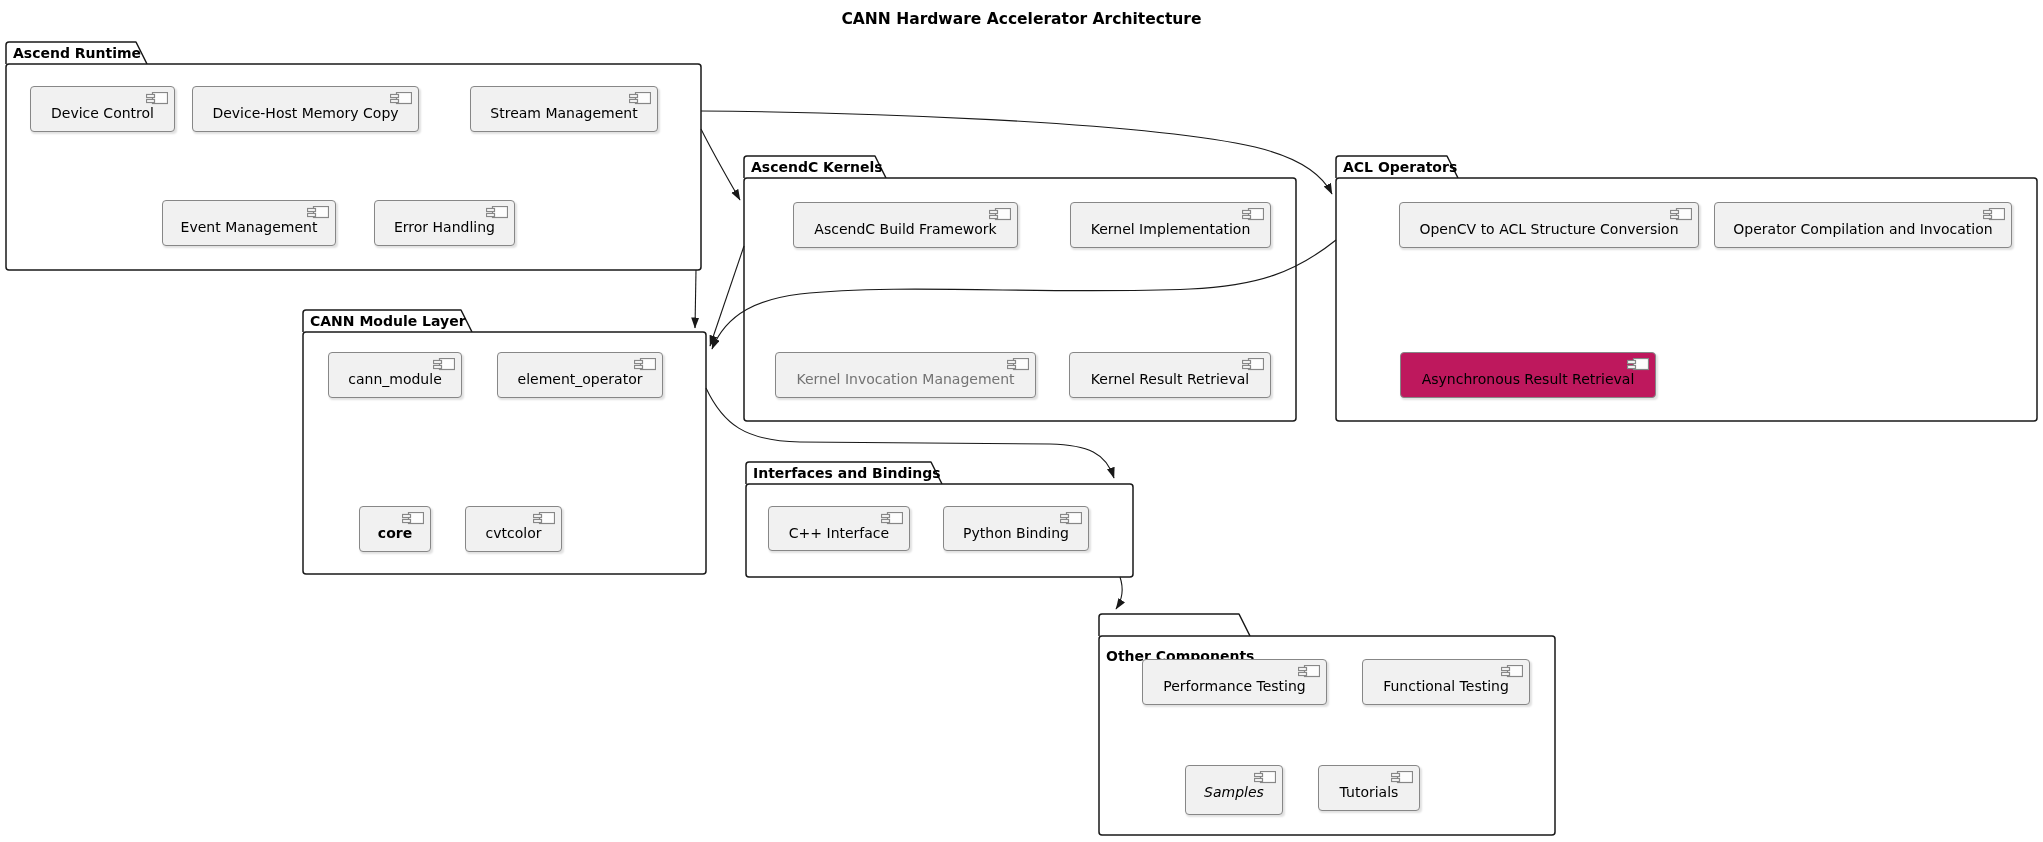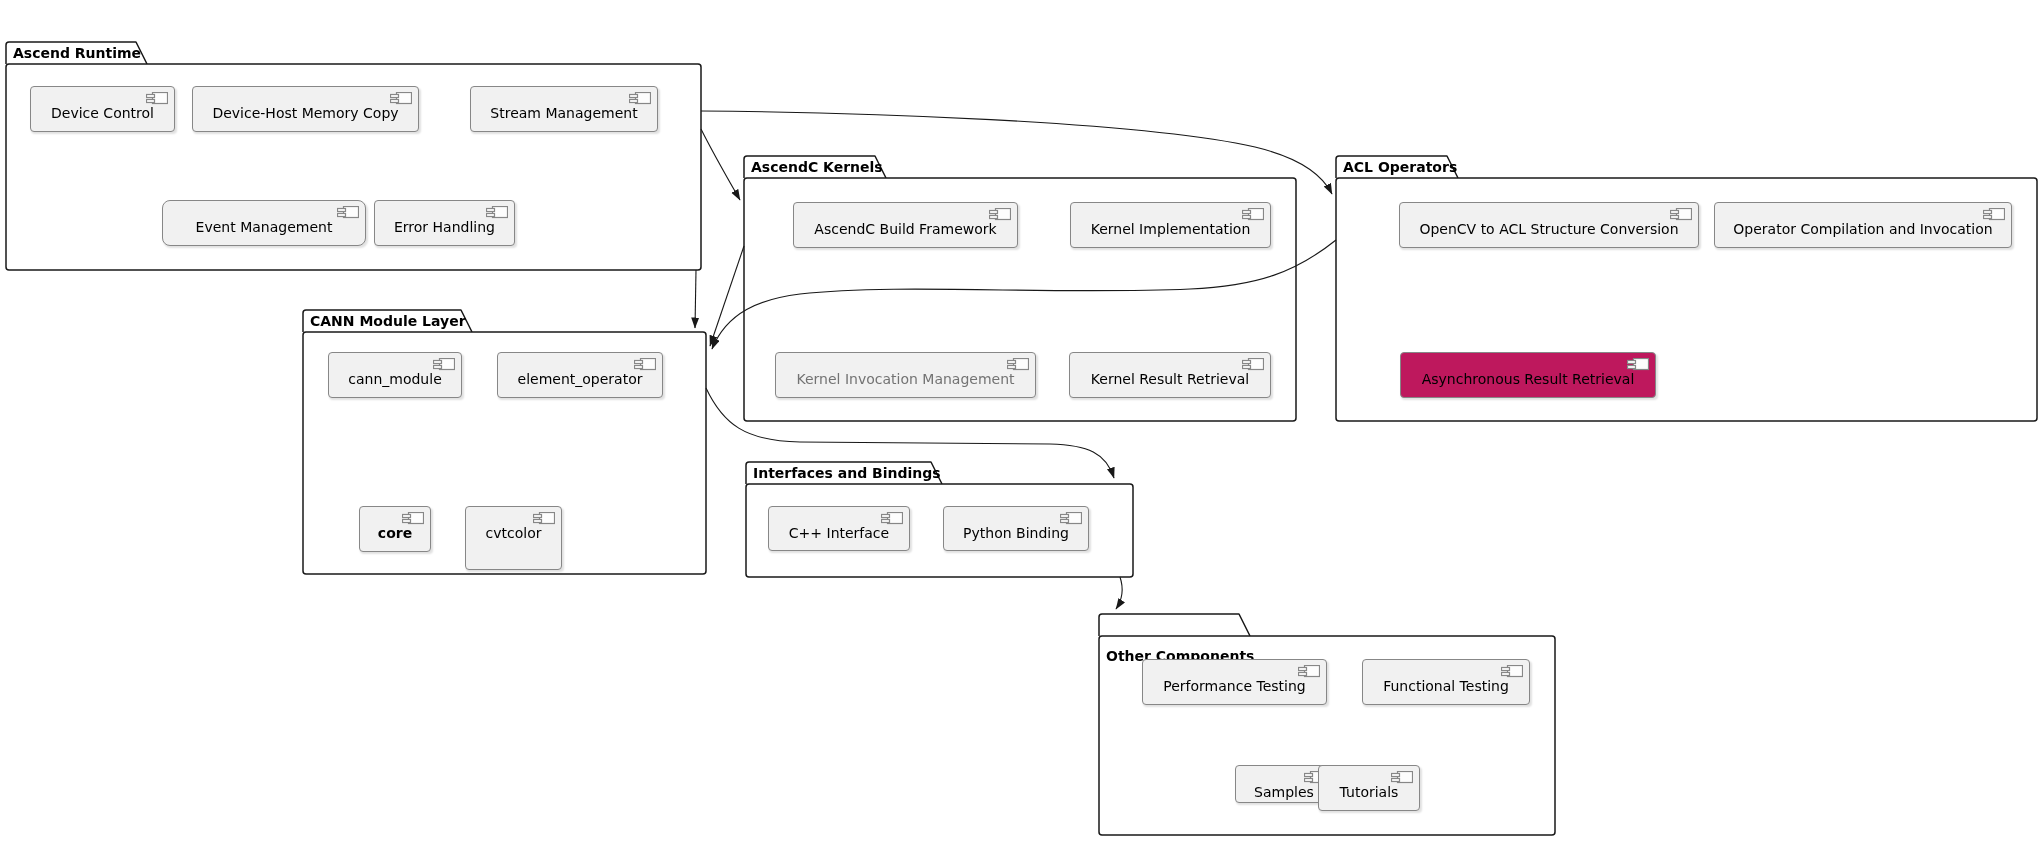--- a/index.html
+++ b/index.html
@@ -60,20 +60,21 @@
       <path d="M 1099,636 L 1099,617 Q 1099,614 1102,614 L 1239,614 L 1250,636" fill="#FFFFFF" stroke="#181818" stroke-width="1.5" stroke-linejoin="round"></path>
       <rect x="1099" y="636" width="456" height="199" rx="3" ry="3" fill="#FFFFFF" stroke="#181818" stroke-width="1.5"></rect>
       <path d="M701,129 C714,155 728,179 740,200" fill="none" stroke="#181818" stroke-width="1.1" marker-end="url(#arrowhead)"></path>
       <path d="M701,111 C850,112 1140,121 1255,147 C1305,159 1324,178 1332,194" fill="none" stroke="#181818" stroke-width="1.1" marker-end="url(#arrowhead)"></path>
       <path d="M696,270 L695,328" fill="none" stroke="#181818" stroke-width="1.1" marker-end="url(#arrowhead)"></path>
       <path d="M744,246 L710,346" fill="none" stroke="#181818" stroke-width="1.1" marker-end="url(#arrowhead)"></path>
       <path d="M1336,240 C1296,272 1258,286 1190,289 C1050,295 900,283 800,294 C760,299 727,312 712,349" fill="none" stroke="#181818" stroke-width="1.1" marker-end="url(#arrowhead)"></path>
       <path d="M706,388 C723,424 745,441 800,442 L1050,444 C1088,445 1106,453 1114,478" fill="none" stroke="#181818" stroke-width="1.1" marker-end="url(#arrowhead)"></path>
       <path d="M1120,577 C1124,589 1122,600 1116,609" fill="none" stroke="#181818" stroke-width="1.1" marker-end="url(#arrowhead)"></path>
     </svg>
+  <div id="diagram-title">CANN Hardware Accelerator Architecture</div>
   <div id="nodes">
       <div class="pkg-label" style="left: 6px; top: 42px; height: 22px;">Ascend Runtime</div>
       <div class="component" style="left: 30px; top: 86px; width: 145px; height: 46px; background: rgb(241, 241, 241); border-color: rgb(135, 135, 135);">
         <svg class="comp-icon" width="22" height="14" viewBox="0 0 22 14">
           <rect x="6.5" y="0.5" width="15" height="11" fill="#FDFDFD" stroke="#878787" stroke-width="1.2"></rect>
           <rect x="0.5" y="2.5" width="8" height="3" fill="#FDFDFD" stroke="#878787" stroke-width="1.2"></rect>
           <rect x="0.5" y="7.5" width="8" height="3" fill="#FDFDFD" stroke="#878787" stroke-width="1.2"></rect>
         </svg>
         <span class="comp-label" style="color: rgb(0, 0, 0);">Device Control</span>
       </div>
@@ -86,21 +87,21 @@
         <span class="comp-label" style="color: rgb(0, 0, 0);">Device-Host Memory Copy</span>
       </div>
       <div class="component" style="left: 470px; top: 86px; width: 188px; height: 46px; background: rgb(241, 241, 241); border-color: rgb(135, 135, 135);">
         <svg class="comp-icon" width="22" height="14" viewBox="0 0 22 14">
           <rect x="6.5" y="0.5" width="15" height="11" fill="#FDFDFD" stroke="#878787" stroke-width="1.2"></rect>
           <rect x="0.5" y="2.5" width="8" height="3" fill="#FDFDFD" stroke="#878787" stroke-width="1.2"></rect>
           <rect x="0.5" y="7.5" width="8" height="3" fill="#FDFDFD" stroke="#878787" stroke-width="1.2"></rect>
         </svg>
         <span class="comp-label" style="color: rgb(0, 0, 0);">Stream Management</span>
       </div>
-      <div class="component" style="left: 162px; top: 200px; width: 204px; height: 46px; background: rgb(241, 241, 241); border-color: rgb(135, 135, 135); border-radius: 8px;">
+      <div class="component" style="left: 162px; top: 200px; width: 174px; height: 46px; background: rgb(241, 241, 241); border-color: rgb(135, 135, 135);">
         <svg class="comp-icon" width="22" height="14" viewBox="0 0 22 14">
           <rect x="6.5" y="0.5" width="15" height="11" fill="#FDFDFD" stroke="#878787" stroke-width="1.2"></rect>
           <rect x="0.5" y="2.5" width="8" height="3" fill="#FDFDFD" stroke="#878787" stroke-width="1.2"></rect>
           <rect x="0.5" y="7.5" width="8" height="3" fill="#FDFDFD" stroke="#878787" stroke-width="1.2"></rect>
         </svg>
         <span class="comp-label" style="color: rgb(0, 0, 0);">Event Management</span>
       </div>
       <div class="component" style="left: 374px; top: 200px; width: 141px; height: 46px; background: rgb(241, 241, 241); border-color: rgb(135, 135, 135);">
         <svg class="comp-icon" width="22" height="14" viewBox="0 0 22 14">
           <rect x="6.5" y="0.5" width="15" height="11" fill="#FDFDFD" stroke="#878787" stroke-width="1.2"></rect>
@@ -185,21 +186,21 @@
         <span class="comp-label" style="color: rgb(0, 0, 0);">element_operator</span>
       </div>
       <div class="component" style="left: 359px; top: 506px; width: 72px; height: 46px; background: rgb(241, 241, 241); border-color: rgb(135, 135, 135);">
         <svg class="comp-icon" width="22" height="14" viewBox="0 0 22 14">
           <rect x="6.5" y="0.5" width="15" height="11" fill="#FDFDFD" stroke="#878787" stroke-width="1.2"></rect>
           <rect x="0.5" y="2.5" width="8" height="3" fill="#FDFDFD" stroke="#878787" stroke-width="1.2"></rect>
           <rect x="0.5" y="7.5" width="8" height="3" fill="#FDFDFD" stroke="#878787" stroke-width="1.2"></rect>
         </svg>
         <span class="comp-label" style="color: rgb(0, 0, 0); font-weight: bold;">core</span>
       </div>
-      <div class="component" style="left: 465px; top: 506px; width: 97px; height: 64px; background: rgb(241, 241, 241); border-color: rgb(135, 135, 135);">
+      <div class="component" style="left: 465px; top: 506px; width: 97px; height: 46px; background: rgb(241, 241, 241); border-color: rgb(135, 135, 135);">
         <svg class="comp-icon" width="22" height="14" viewBox="0 0 22 14">
           <rect x="6.5" y="0.5" width="15" height="11" fill="#FDFDFD" stroke="#878787" stroke-width="1.2"></rect>
           <rect x="0.5" y="2.5" width="8" height="3" fill="#FDFDFD" stroke="#878787" stroke-width="1.2"></rect>
           <rect x="0.5" y="7.5" width="8" height="3" fill="#FDFDFD" stroke="#878787" stroke-width="1.2"></rect>
         </svg>
         <span class="comp-label" style="color: rgb(0, 0, 0);">cvtcolor</span>
       </div>
       <div class="pkg-label" style="left: 746px; top: 462px; height: 22px;">Interfaces and Bindings</div>
       <div class="component" style="left: 768px; top: 506px; width: 142px; height: 45px; background: rgb(241, 241, 241); border-color: rgb(135, 135, 135);">
         <svg class="comp-icon" width="22" height="14" viewBox="0 0 22 14">
@@ -227,21 +228,21 @@
         <span class="comp-label" style="color: rgb(0, 0, 0);">Performance Testing</span>
       </div>
       <div class="component" style="left: 1362px; top: 659px; width: 168px; height: 46px; background: rgb(241, 241, 241); border-color: rgb(135, 135, 135);">
         <svg class="comp-icon" width="22" height="14" viewBox="0 0 22 14">
           <rect x="6.5" y="0.5" width="15" height="11" fill="#FDFDFD" stroke="#878787" stroke-width="1.2"></rect>
           <rect x="0.5" y="2.5" width="8" height="3" fill="#FDFDFD" stroke="#878787" stroke-width="1.2"></rect>
           <rect x="0.5" y="7.5" width="8" height="3" fill="#FDFDFD" stroke="#878787" stroke-width="1.2"></rect>
         </svg>
         <span class="comp-label" style="color: rgb(0, 0, 0);">Functional Testing</span>
       </div>
-      <div class="component" style="left: 1235px; top: 765px; width: 98px; height: 38px; background: rgb(241, 241, 241); border-color: rgb(135, 135, 135);">
+      <div class="component" style="left: 1185px; top: 765px; width: 98px; height: 50px; background: rgb(241, 241, 241); border-color: rgb(135, 135, 135); font-style: italic;">
         <svg class="comp-icon" width="22" height="14" viewBox="0 0 22 14">
           <rect x="6.5" y="0.5" width="15" height="11" fill="#FDFDFD" stroke="#878787" stroke-width="1.2"></rect>
           <rect x="0.5" y="2.5" width="8" height="3" fill="#FDFDFD" stroke="#878787" stroke-width="1.2"></rect>
           <rect x="0.5" y="7.5" width="8" height="3" fill="#FDFDFD" stroke="#878787" stroke-width="1.2"></rect>
         </svg>
         <span class="comp-label" style="color: rgb(0, 0, 0);">Samples</span>
       </div>
       <div class="component" style="left: 1318px; top: 765px; width: 102px; height: 46px; background: rgb(241, 241, 241); border-color: rgb(135, 135, 135);">
         <svg class="comp-icon" width="22" height="14" viewBox="0 0 22 14">
           <rect x="6.5" y="0.5" width="15" height="11" fill="#FDFDFD" stroke="#878787" stroke-width="1.2"></rect>

